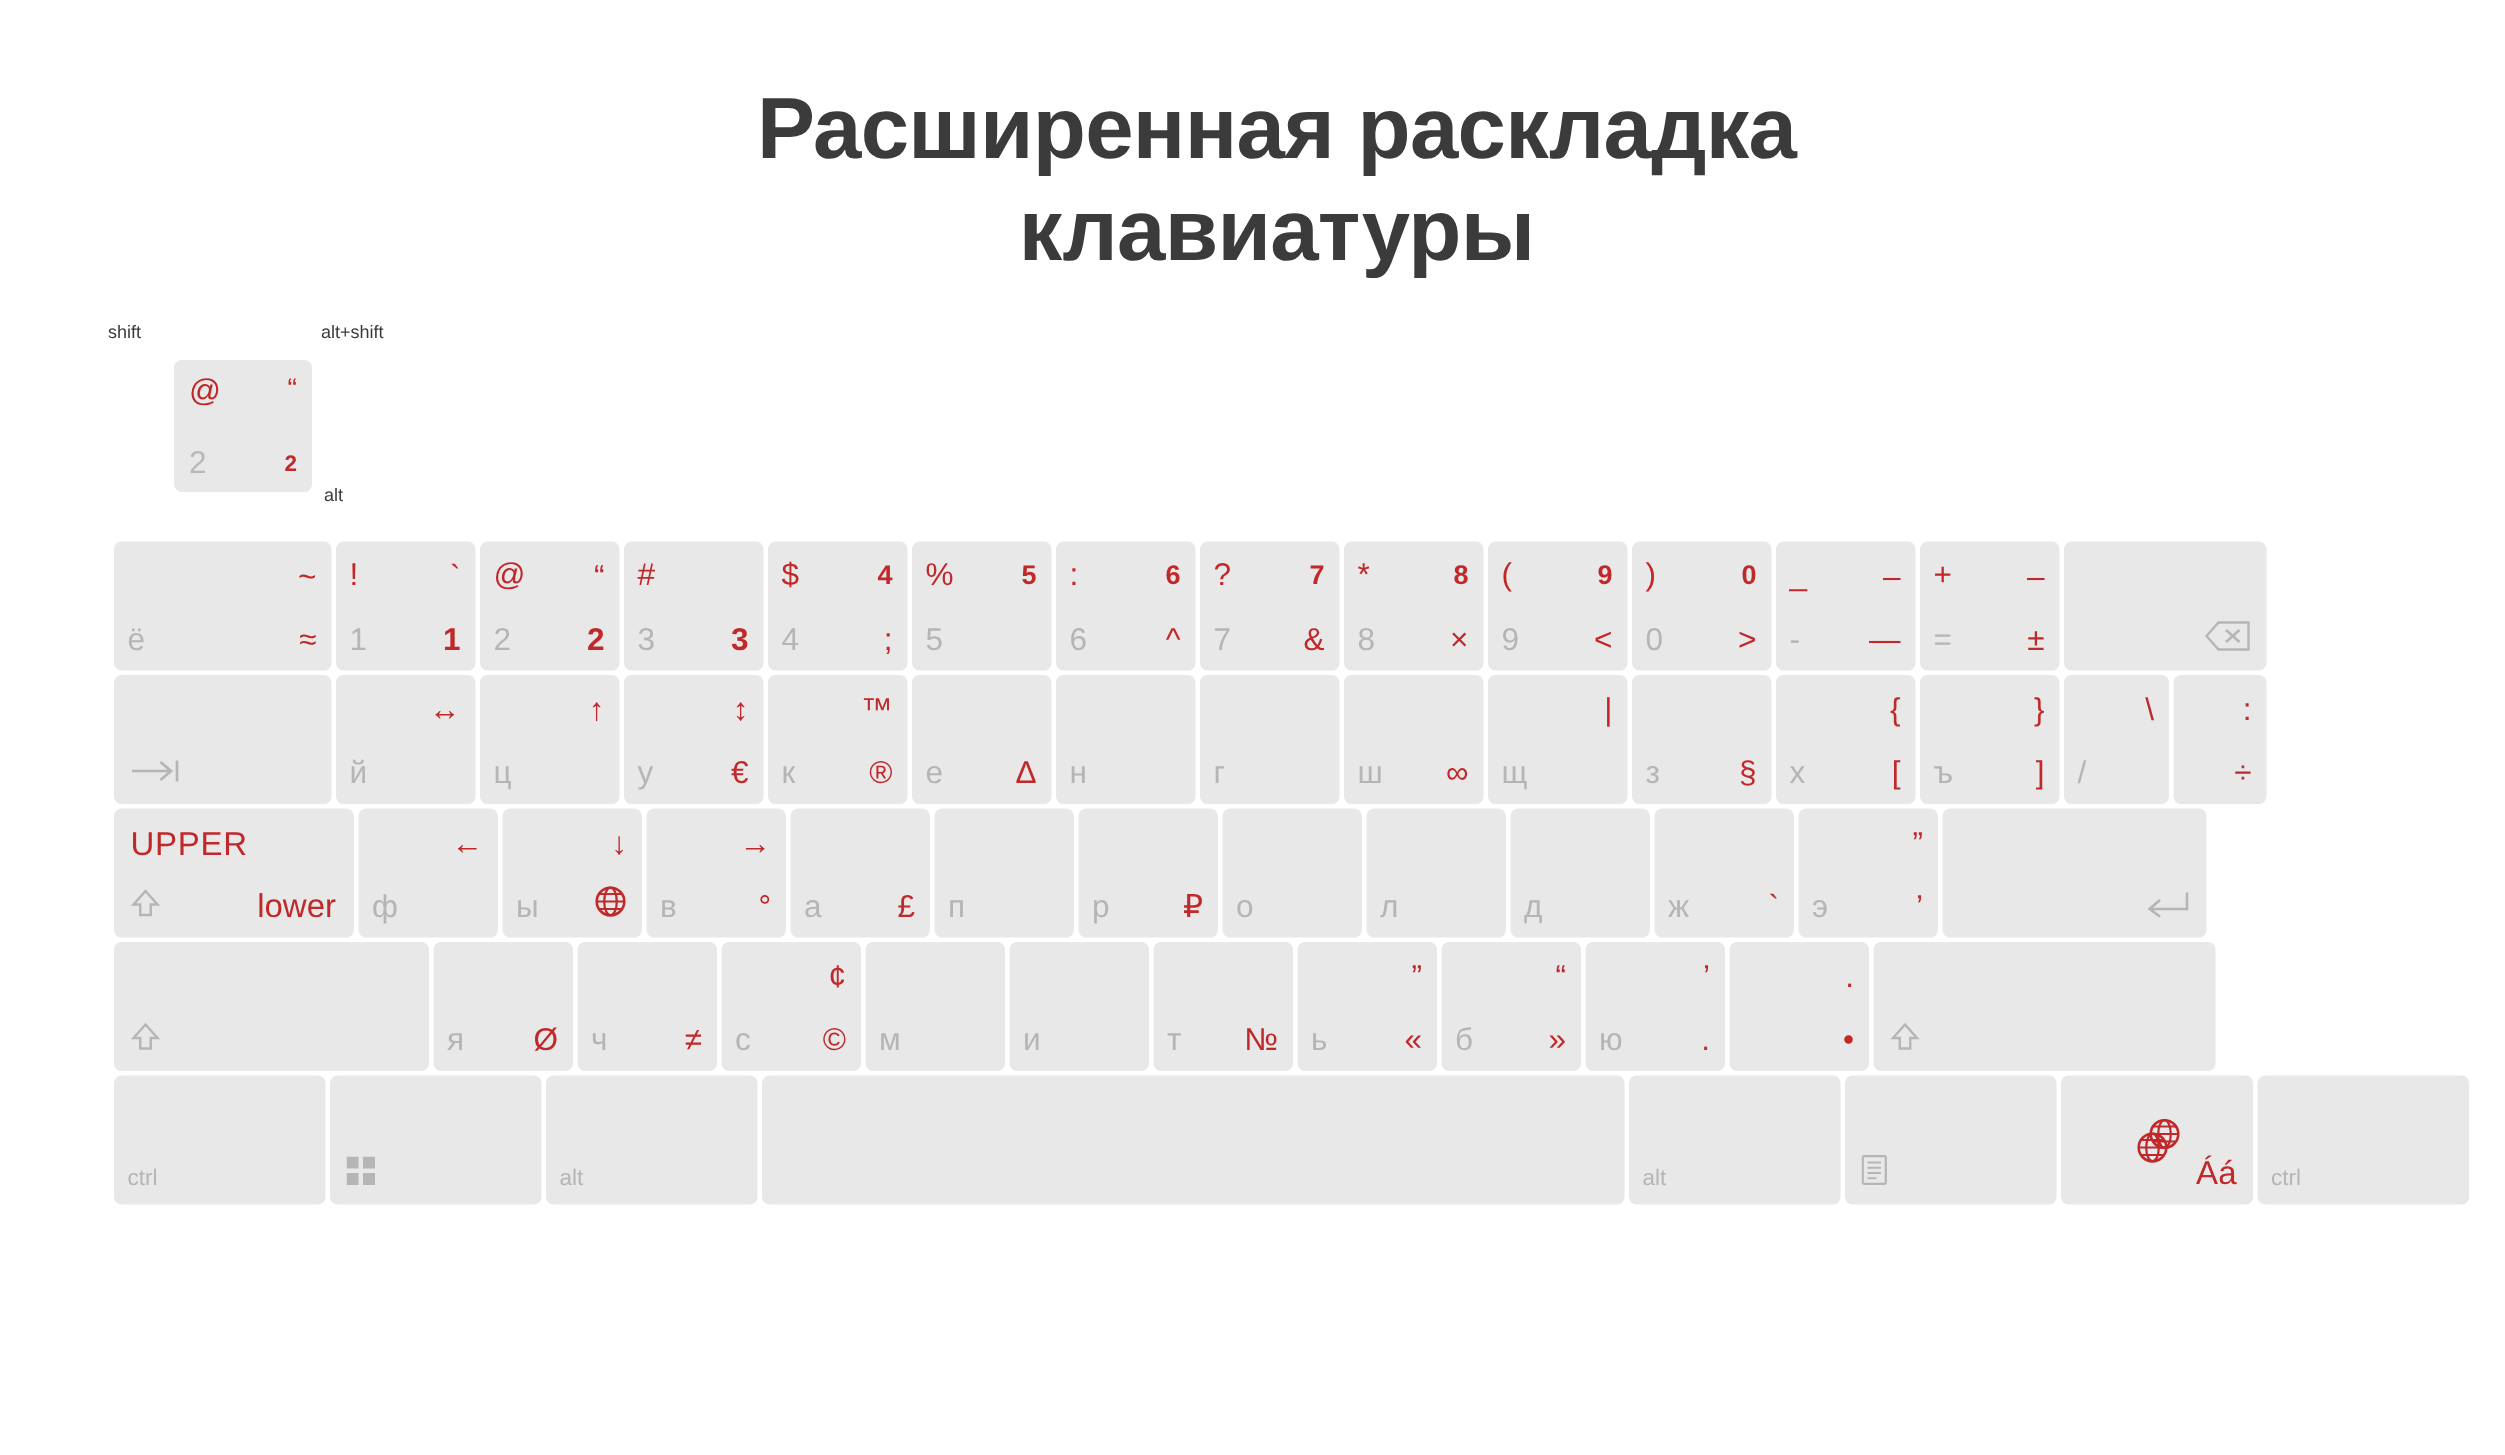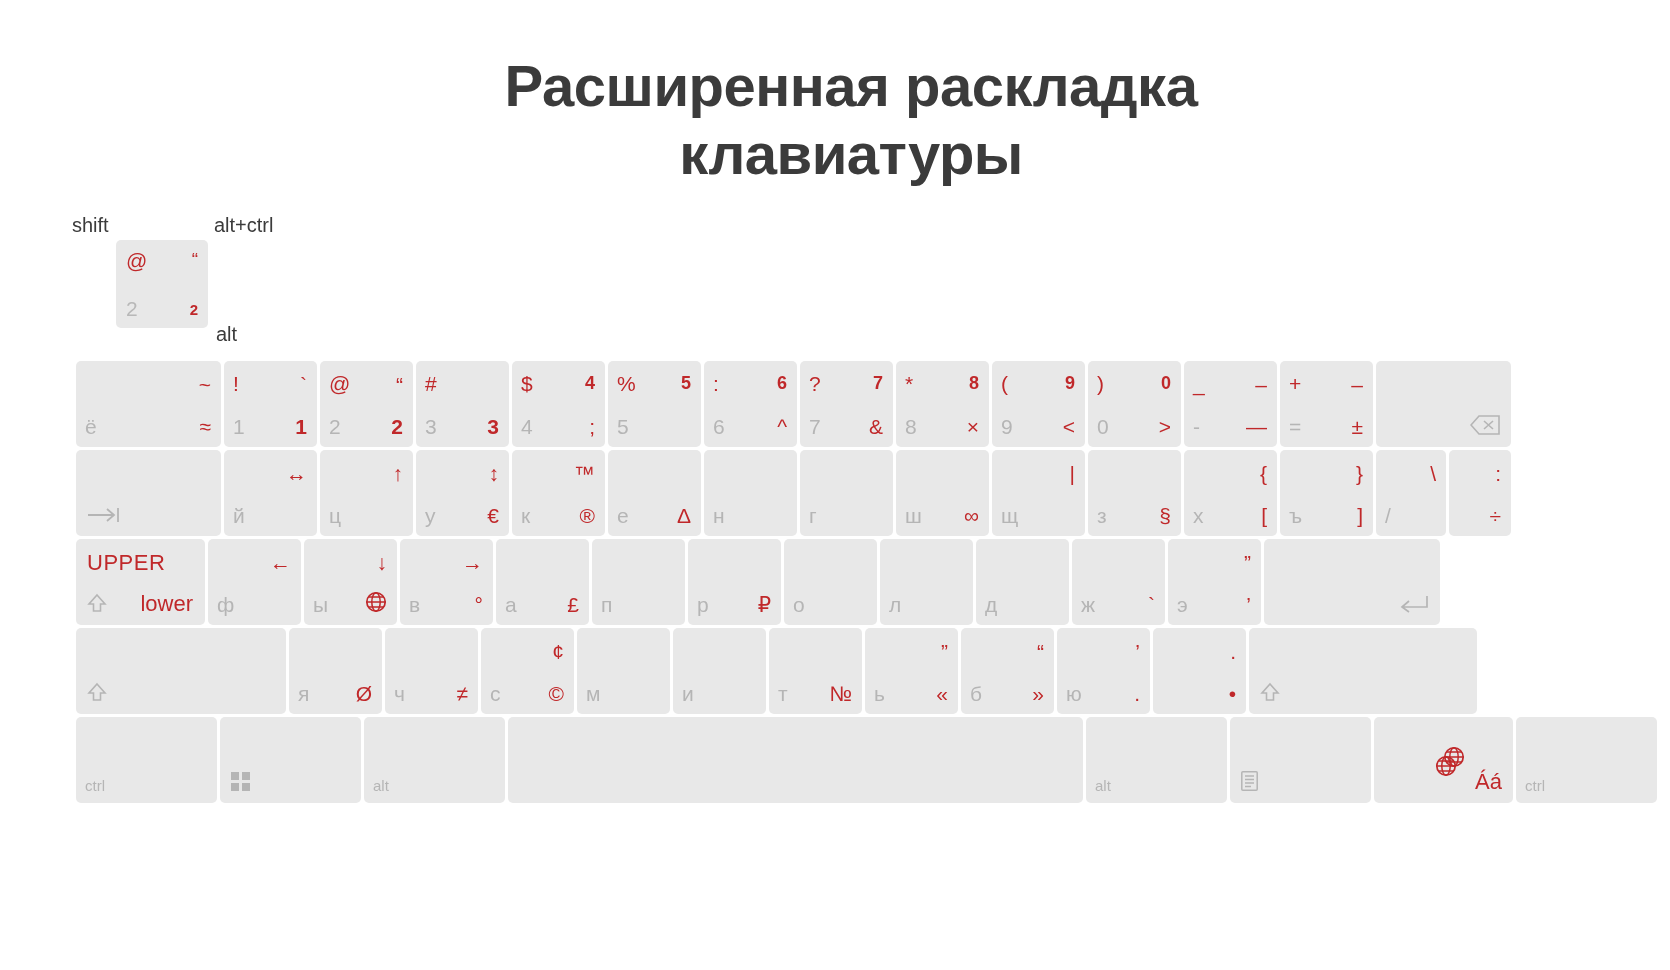--- a/index.html
+++ b/index.html
@@ -18,21 +18,21 @@
     font-size:58px;font-weight:bold;color:#3b3b3b;line-height:1.18;
     letter-spacing:-0.5px;
     max-width:1040px;margin:0 auto;
   }
   #page-subtitle{
     font-size:36px;color:#3b3b3b;font-weight:normal;margin-top:18px;
   }
 
   
   #legend{position:absolute;left:68px;top:222px;width:340px;height:120px;}
-  .legend-label{position:absolute;font-size:20px;color:#3b3b3b;white-space:nowrap;}
+  .legend-label{position:absolute;font-size:12px;color:#3b3b3b;white-space:nowrap;}
   #legend-shift{left:4px;top:-8px;}
   #legend-altshift{left:146px;top:-8px;}
   #legend-alt{left:148px;top:101px;}
   #legend-key{
     position:absolute;left:48px;top:18px;width:92px;height:88px;
     background:#e8e8e8;border-radius:5px;
   }
   #legend-key .q{position:absolute;font-size:21px;line-height:1;}
   #legend-key .q.tl{left:10px;top:10px;color:#c0282a;}
   #legend-key .q.tr{right:10px;top:10px;color:#c0282a;font-size:19px;}
@@ -70,21 +70,21 @@
 </style>
 </head>
 <body>
 
 <div id="title-block">
   <div id="page-title">Расширенная раскладка клавиатуры</div>
 </div>
 
 <div id="legend">
   <div class="legend-label" id="legend-shift">shift</div>
-  <div class="legend-label" id="legend-altshift">alt+ctrl</div>
+  <div class="legend-label" id="legend-altshift">alt+shift</div>
   <div class="legend-label" id="legend-alt">alt</div>
   <div id="legend-key">
     <span class="q tl">@</span>
     <span class="q tr">“</span>
     <span class="q bl">2</span>
     <span class="q br">2</span>
   </div>
 </div>
 
 <div id="keyboard">
@@ -230,21 +230,21 @@
       <div class="key" style="width: 70px;">
         <span class="lbl tr sym">\</span>
         <span class="lbl bl">/</span>
       </div>
       <div class="key" style="width: 62px;">
         <span class="lbl tr sym">:</span>
         <span class="lbl br sym">÷</span>
       </div>
     </div>
     <div class="kb-row">
-      <div class="key" style="width: 129px; text-align: center;">
+      <div class="key" style="width: 160px; text-align: center;">
         <span class="lbl word-tl">UPPER</span>
         <span class="lbl glyph-bl"><svg width="20" height="20" viewBox="0 0 20 20">
             <path d="M10 2 L18 11 L13.5 11 L13.5 18 L6.5 18 L6.5 11 L2 11 Z" fill="none" stroke="#b5b5b5" stroke-width="1.6"></path>
           </svg></span>
         <span class="lbl word-br">lower</span>
       </div>
       <div class="key" style="width: 93px;">
         <span class="lbl tr sym">←</span>
         <span class="lbl bl">ф</span>
       </div>
@@ -369,21 +369,21 @@
       <div class="key" style="width: 575px;"></div>
       <div class="key" style="width: 141px;">
         <span class="lbl bl wide">alt</span>
       </div>
       <div class="key" style="width: 141px;">
         <span class="lbl glyph-bl"><svg width="17" height="20" viewBox="0 0 17 20">
             <rect x="0.8" y="0.8" width="15.4" height="18.4" rx="1" fill="none" stroke="#b5b5b5" stroke-width="1.5"></rect>
             <path d="M4 5 H13 M4 8.5 H13 M4 12 H13 M4 15.5 H10" stroke="#b5b5b5" stroke-width="1.3"></path>
           </svg></span>
       </div>
-      <div class="key" style="width: 139px;">
+      <div class="key" style="width: 128px;">
         <span class="lbl red-globe-br"><svg width="22" height="22" viewBox="0 0 22 22">
             <circle cx="11" cy="11" r="9.2" fill="none" stroke="#c0282a" stroke-width="1.7"></circle>
             <ellipse cx="11" cy="11" rx="4.2" ry="9.2" fill="none" stroke="#c0282a" stroke-width="1.5"></ellipse>
             <path d="M1.8 11 H20.2 M3.3 6 H18.7 M3.3 16 H18.7" stroke="#c0282a" stroke-width="1.4"></path>
           </svg></span>
         <span class="lbl aa">Áá</span>
         <span class="lbl" style="right: 48px; bottom: 32px;"><svg width="22" height="22" viewBox="0 0 22 22">
             <circle cx="11" cy="11" r="9.2" fill="none" stroke="#c0282a" stroke-width="1.7"></circle>
             <ellipse cx="11" cy="11" rx="4.2" ry="9.2" fill="none" stroke="#c0282a" stroke-width="1.5"></ellipse>
             <path d="M1.8 11 H20.2 M3.3 6 H18.7 M3.3 16 H18.7" stroke="#c0282a" stroke-width="1.4"></path>

